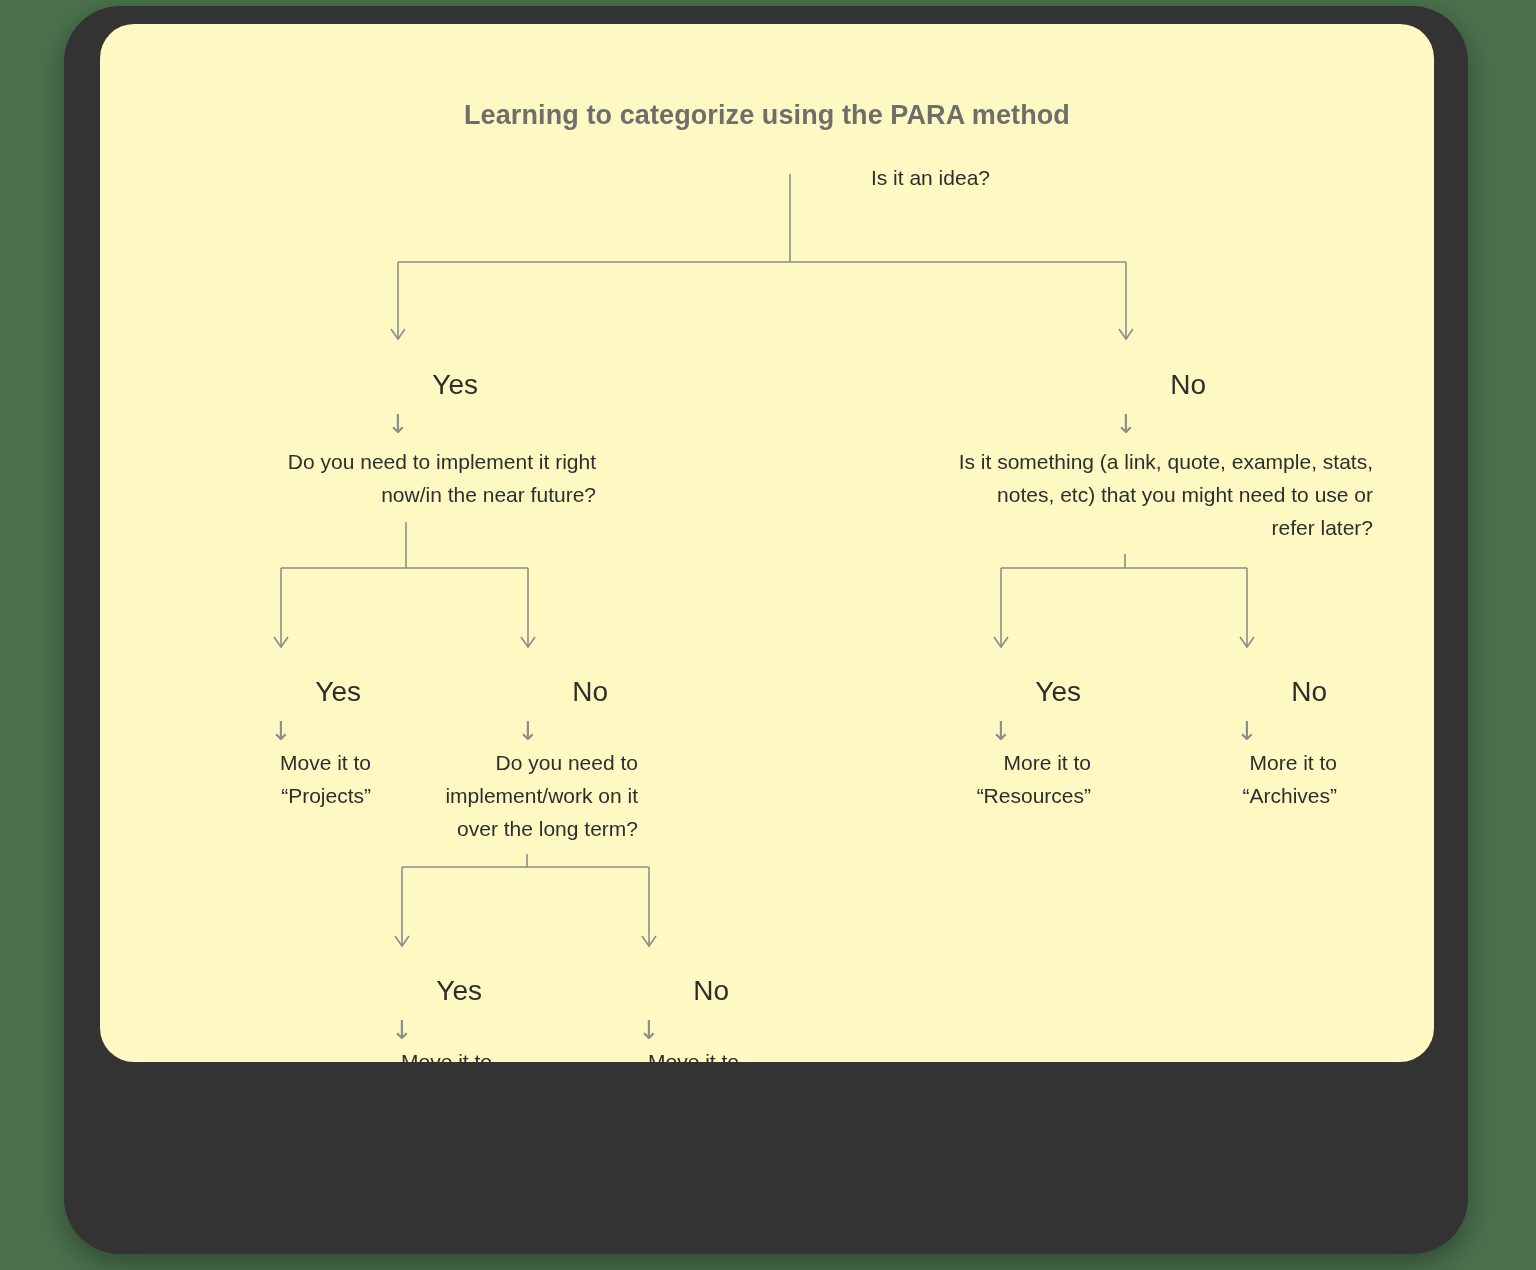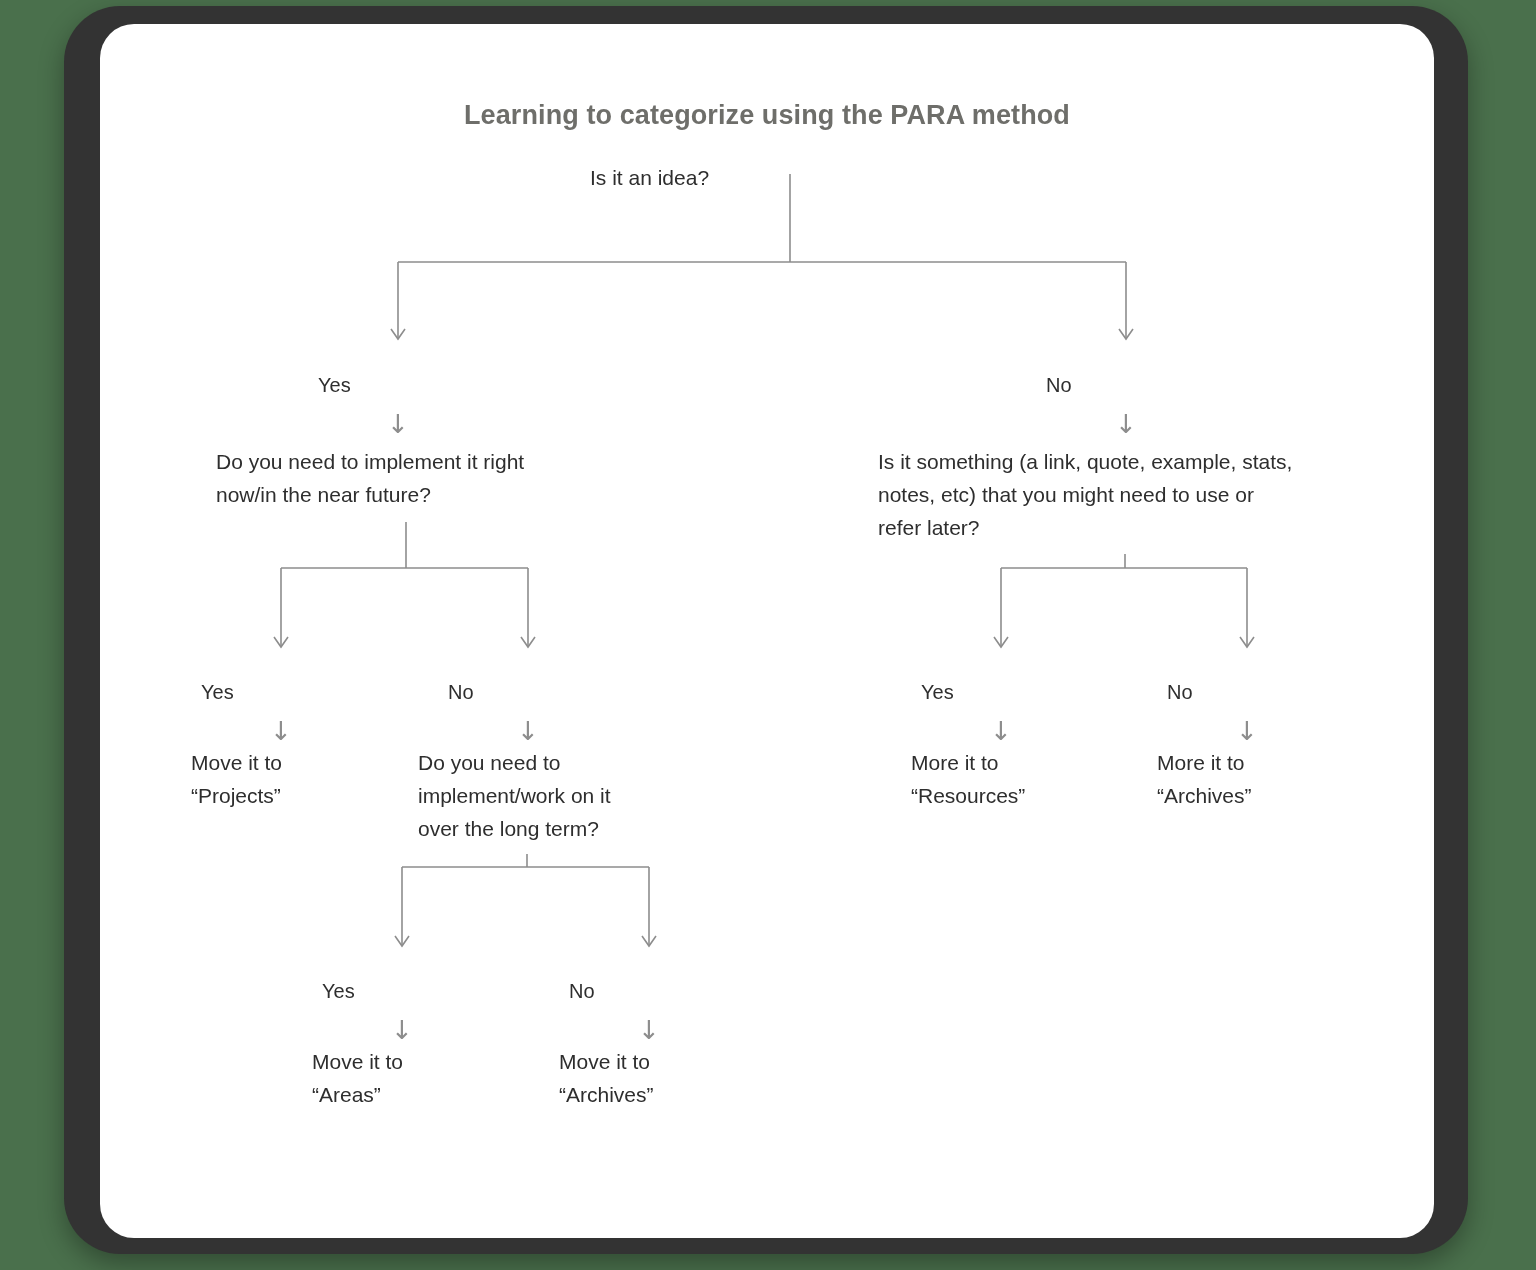--- a/index.html
+++ b/index.html
@@ -31,22 +31,22 @@
     border-radius: 56px;
     box-shadow: 0 10px 26px rgba(0,0,0,0.33);
   }
 
   
   .canvas {
     position: absolute;
     left: 100px;
     top: 24px;
     width: 1334px;
-    height: 1214px;
-    background: #ffffff;
+    height: 1038px;
+    background: #fef9c3;
     border-radius: 34px;
     overflow: hidden;
   }
 
   
   .chart-title {
     position: absolute;
     left: 0;
     top: 76px;
     width: 1334px;
@@ -69,28 +69,28 @@
   .connectors path,
   .connectors line {
     stroke: #8d8d8d;
     stroke-width: 1.6;
     fill: none;
   }
 
   
   .node {
     position: absolute;
-    text-align: left;
+    text-align: right;
     color: #2e2e2e;
     font-size: 21px;
     line-height: 33px;
     white-space: pre-line;
   }
   .node.label {
-    font-size: 20px;
+    font-size: 28px;
     line-height: 26px;
   }
 
   
   .arrow-glyph {
     position: absolute;
     text-align: center;
     color: #8d8d8d;
     font-size: 26px;
     line-height: 26px;

